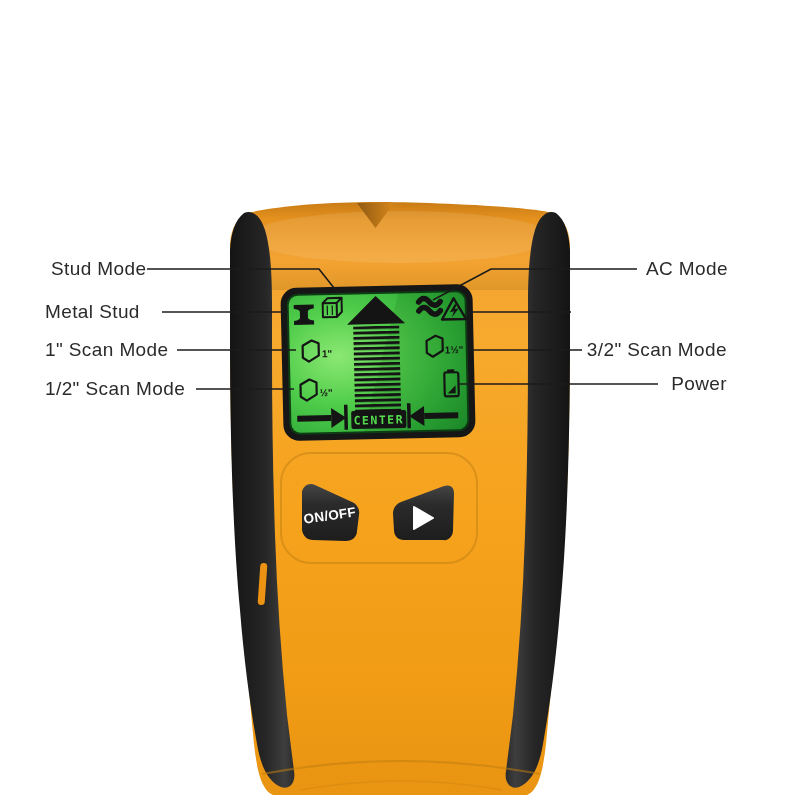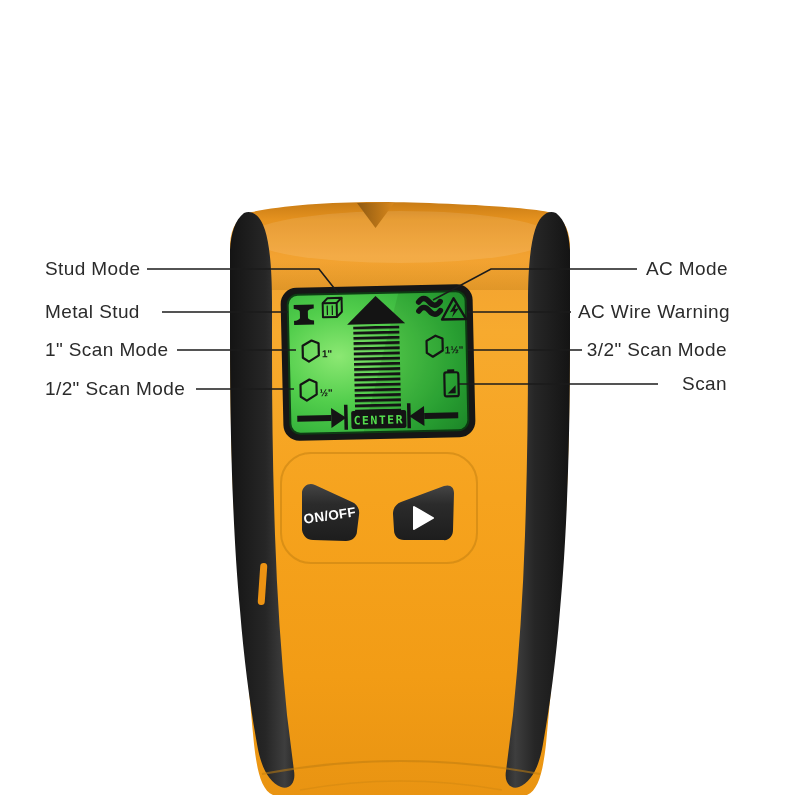--- a/index.html
+++ b/index.html
@@ -184,23 +184,22 @@
     <path d="M162 312 L288 312"></path>
     <path d="M177 350 L296 350"></path>
     <path d="M196 389 L294 389"></path>
     <path d="M637 269 L491 269 L433 300"></path>
     <path d="M571 312 L468 312"></path>
     <path d="M582 350 L468 350"></path>
     <path d="M658 384 L459 384"></path>
   </g>
 </svg>
 
-<div class="callout" style="left:45px;top:258px">Stud Mode</div>
+<div class="callout" style="left:51px;top:258px">Stud Mode</div>
 <div class="callout" style="left:45px;top:301px">Metal Stud</div>
 <div class="callout" style="left:45px;top:339px">1" Scan Mode</div>
 <div class="callout" style="left:45px;top:378px">1/2" Scan Mode</div>
 
 <div class="callout right" style="right:72px;top:258px">AC Mode</div>
-<div class="callout right" style="right:70px;top:301px">AC Wire Warning</div>
 <div class="callout right" style="right:73px;top:339px">3/2" Scan Mode</div>
-<div class="callout right" style="right:73px;top:373px">Scan</div>
+<div class="callout right" style="right:73px;top:373px">Power</div>
 
 </div>
 
 </body></html>

